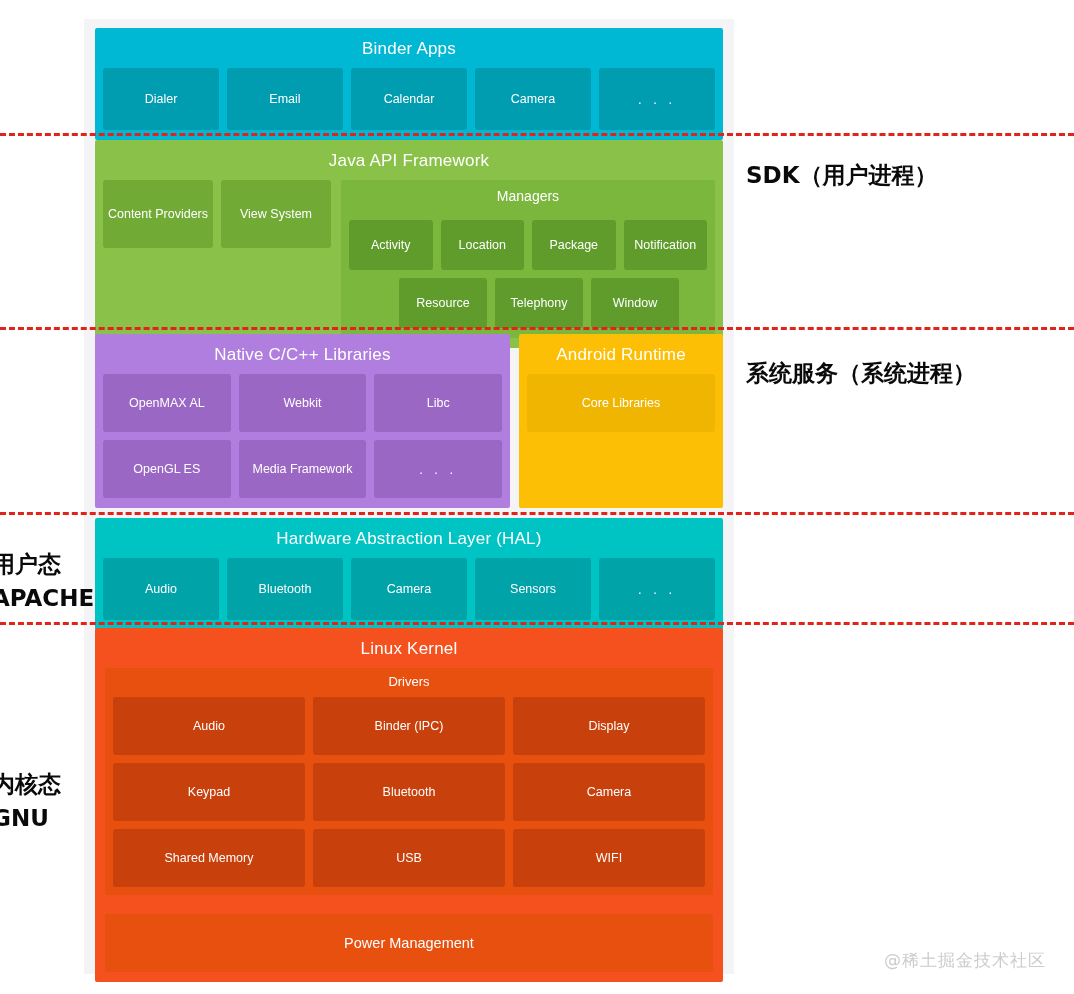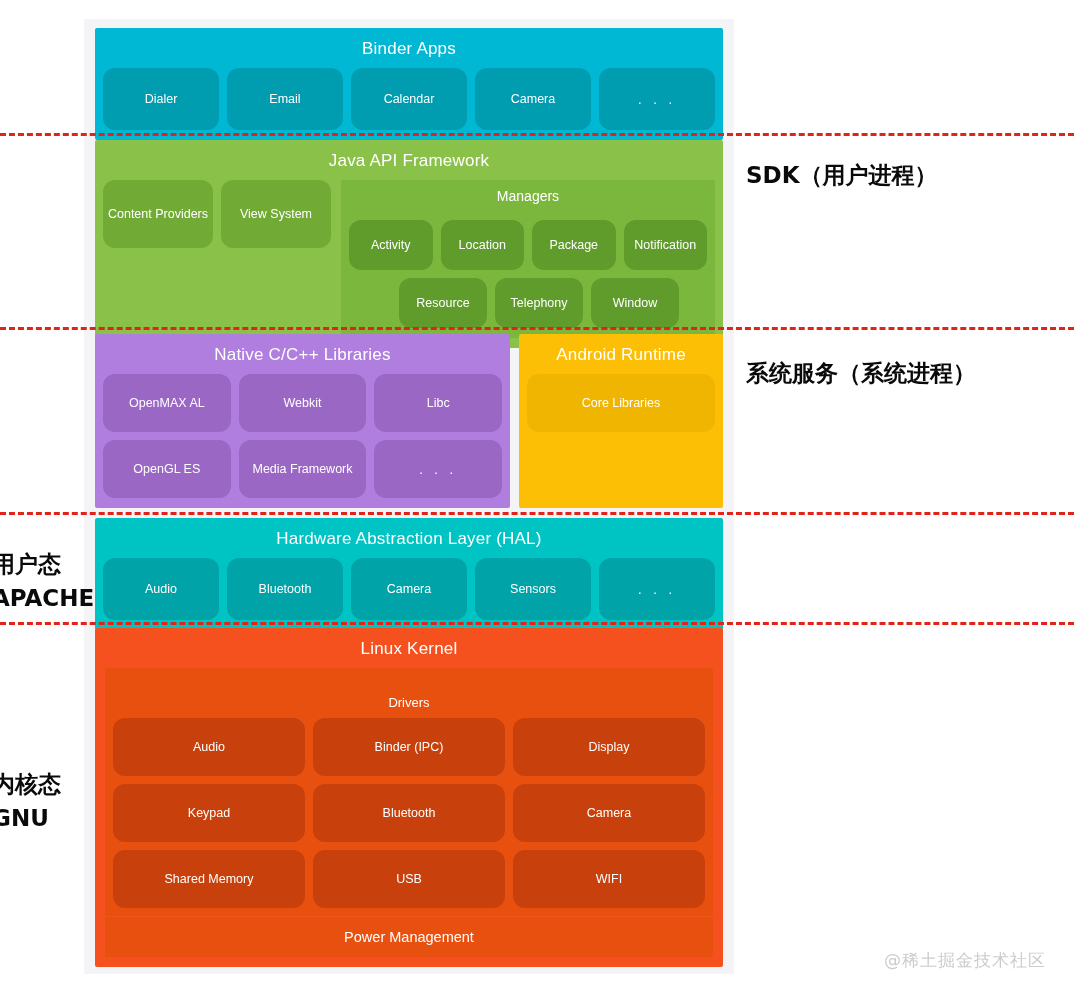--- a/index.html
+++ b/index.html
@@ -50,21 +50,21 @@
   .tile-row {
     display: flex;
     gap: 8px;
   }
   .tile-row + .tile-row {
     margin-top: 8px;
   }
   .tile {
     flex: 1 1 0;
     box-sizing: border-box;
-    border-radius: 12px;
+    border-radius: 3px;
     color: #ffffff;
     font-size: 12.5px;
     display: flex;
     align-items: center;
     justify-content: center;
     text-align: center;
     height: 62px;
     padding: 0 4px;
   }
   .dots {
@@ -173,34 +173,33 @@
     background: #e8500f;
     border-radius: 2px;
     padding: 4px 8px 8px 8px;
   }
   .drivers-title {
     text-align: center;
     color: #ffffff;
     font-size: 13px;
     line-height: 20px;
     padding-bottom: 5px;
-    margin-top: 21px;
   }
   .drivers-panel .tile {
     background: #c8400b;
     height: 58px;
     font-size: 12.5px;
   }
   .power-bar {
-    margin-top: 1px;
+    margin-top: 19px;
     background: #e8500f;
     border-radius: 2px;
     color: #ffffff;
     font-size: 14.5px;
-    height: 40px;
+    height: 58px;
     display: flex;
     align-items: center;
     justify-content: center;
   }
 
   
   .divider {
     position: absolute;
     left: 0;
     width: 1074px;

